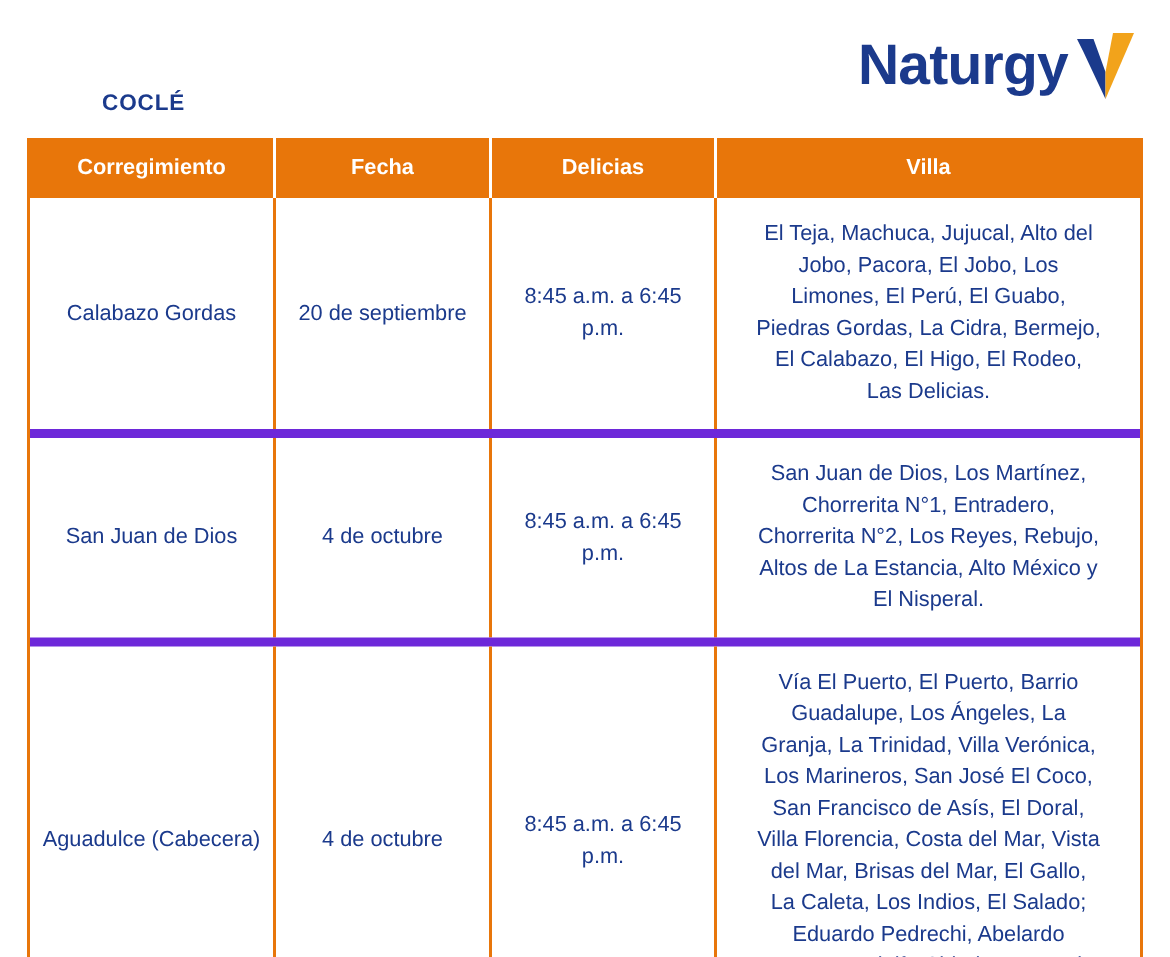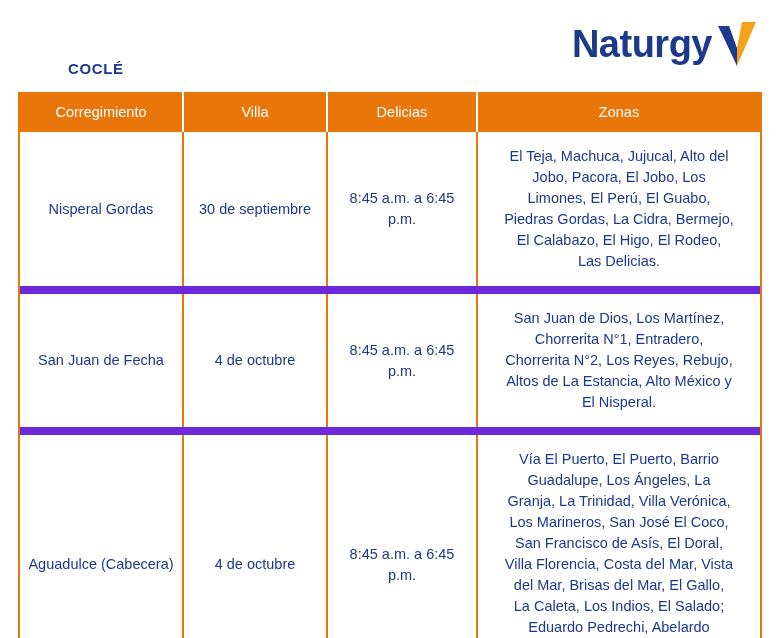--- a/index.html
+++ b/index.html
@@ -65,30 +65,30 @@
   }
   table {
     border-collapse: collapse;
     width: 100%;
     table-layout: fixed;
   }
   thead th {
     background: #e8760a;
     color: #ffffff;
     font-size: 14.5px;
-    font-weight: normal;
+    font-weight: bold;
     padding: 12px 6px;
     text-align: center;
     vertical-align: middle;
     border-right: 2px solid #ffffff;
   }
   thead th:last-child { border-right: none; }
 
   tbody td {
-    border-top: 8px solid #6d28d9;
+    border-top: 6px solid #6d28d9;
     border-right: 2px solid #e8760a;
     color: #1b3a8c;
     font-size: 14.5px;
     line-height: 1.45;
     text-align: center;
     vertical-align: middle;
     padding: 14px 8px;
   }
   tbody tr:first-child td { border-top: none; }
   tbody td:last-child { border-right: none; }
@@ -116,34 +116,34 @@
       </div>
     </div>
     <div class="region-title">COCLÉ</div>
   </div>
 
   <div class="table-wrap">
     <table>
       <thead>
         <tr>
           <th class="col-corregimiento">Corregimiento</th>
-          <th class="col-fecha">Villa</th>
+          <th class="col-fecha">Fecha</th>
           <th class="col-horario">Delicias</th>
-          <th>Zonas</th>
+          <th>Villa</th>
         </tr>
       </thead>
       <tbody>
         <tr>
-          <td class="col-corregimiento">Nisperal Gordas</td>
-          <td class="col-fecha">30 de septiembre</td>
+          <td class="col-corregimiento">Calabazo Gordas</td>
+          <td class="col-fecha">20 de septiembre</td>
           <td class="col-horario">8:45 a.m. a 6:45 p.m.</td>
           <td class="zonas">El Teja, Machuca, Jujucal, Alto del Jobo, Pacora, El Jobo, Los Limones, El Perú, El Guabo, Piedras Gordas, La Cidra, Bermejo, El Calabazo, El Higo, El Rodeo, Las Delicias.</td>
         </tr>
         <tr>
-          <td class="col-corregimiento">San Juan de Fecha</td>
+          <td class="col-corregimiento">San Juan de Dios</td>
           <td class="col-fecha">4 de octubre</td>
           <td class="col-horario">8:45 a.m. a 6:45 p.m.</td>
           <td class="zonas">San Juan de Dios, Los Martínez, Chorrerita N°1, Entradero, Chorrerita N°2, Los Reyes, Rebujo, Altos de La Estancia, Alto México y El Nisperal.</td>
         </tr>
         <tr>
           <td class="col-corregimiento">Aguadulce (Cabecera)</td>
           <td class="col-fecha">4 de octubre</td>
           <td class="col-horario">8:45 a.m. a 6:45 p.m.</td>
           <td class="zonas">Vía El Puerto, El Puerto, Barrio Guadalupe, Los Ángeles, La Granja, La Trinidad, Villa Verónica, Los Marineros, San José El Coco, San Francisco de Asís, El Doral, Villa Florencia, Costa del Mar, Vista del Mar, Brisas del Mar, El Gallo, La Caleta, Los Indios, El Salado; Eduardo Pedrechi, Abelardo Herrera, Rodolfo Chiari, Venezuela, Costa Rica, 23 de Febrero.</td>
         </tr>

